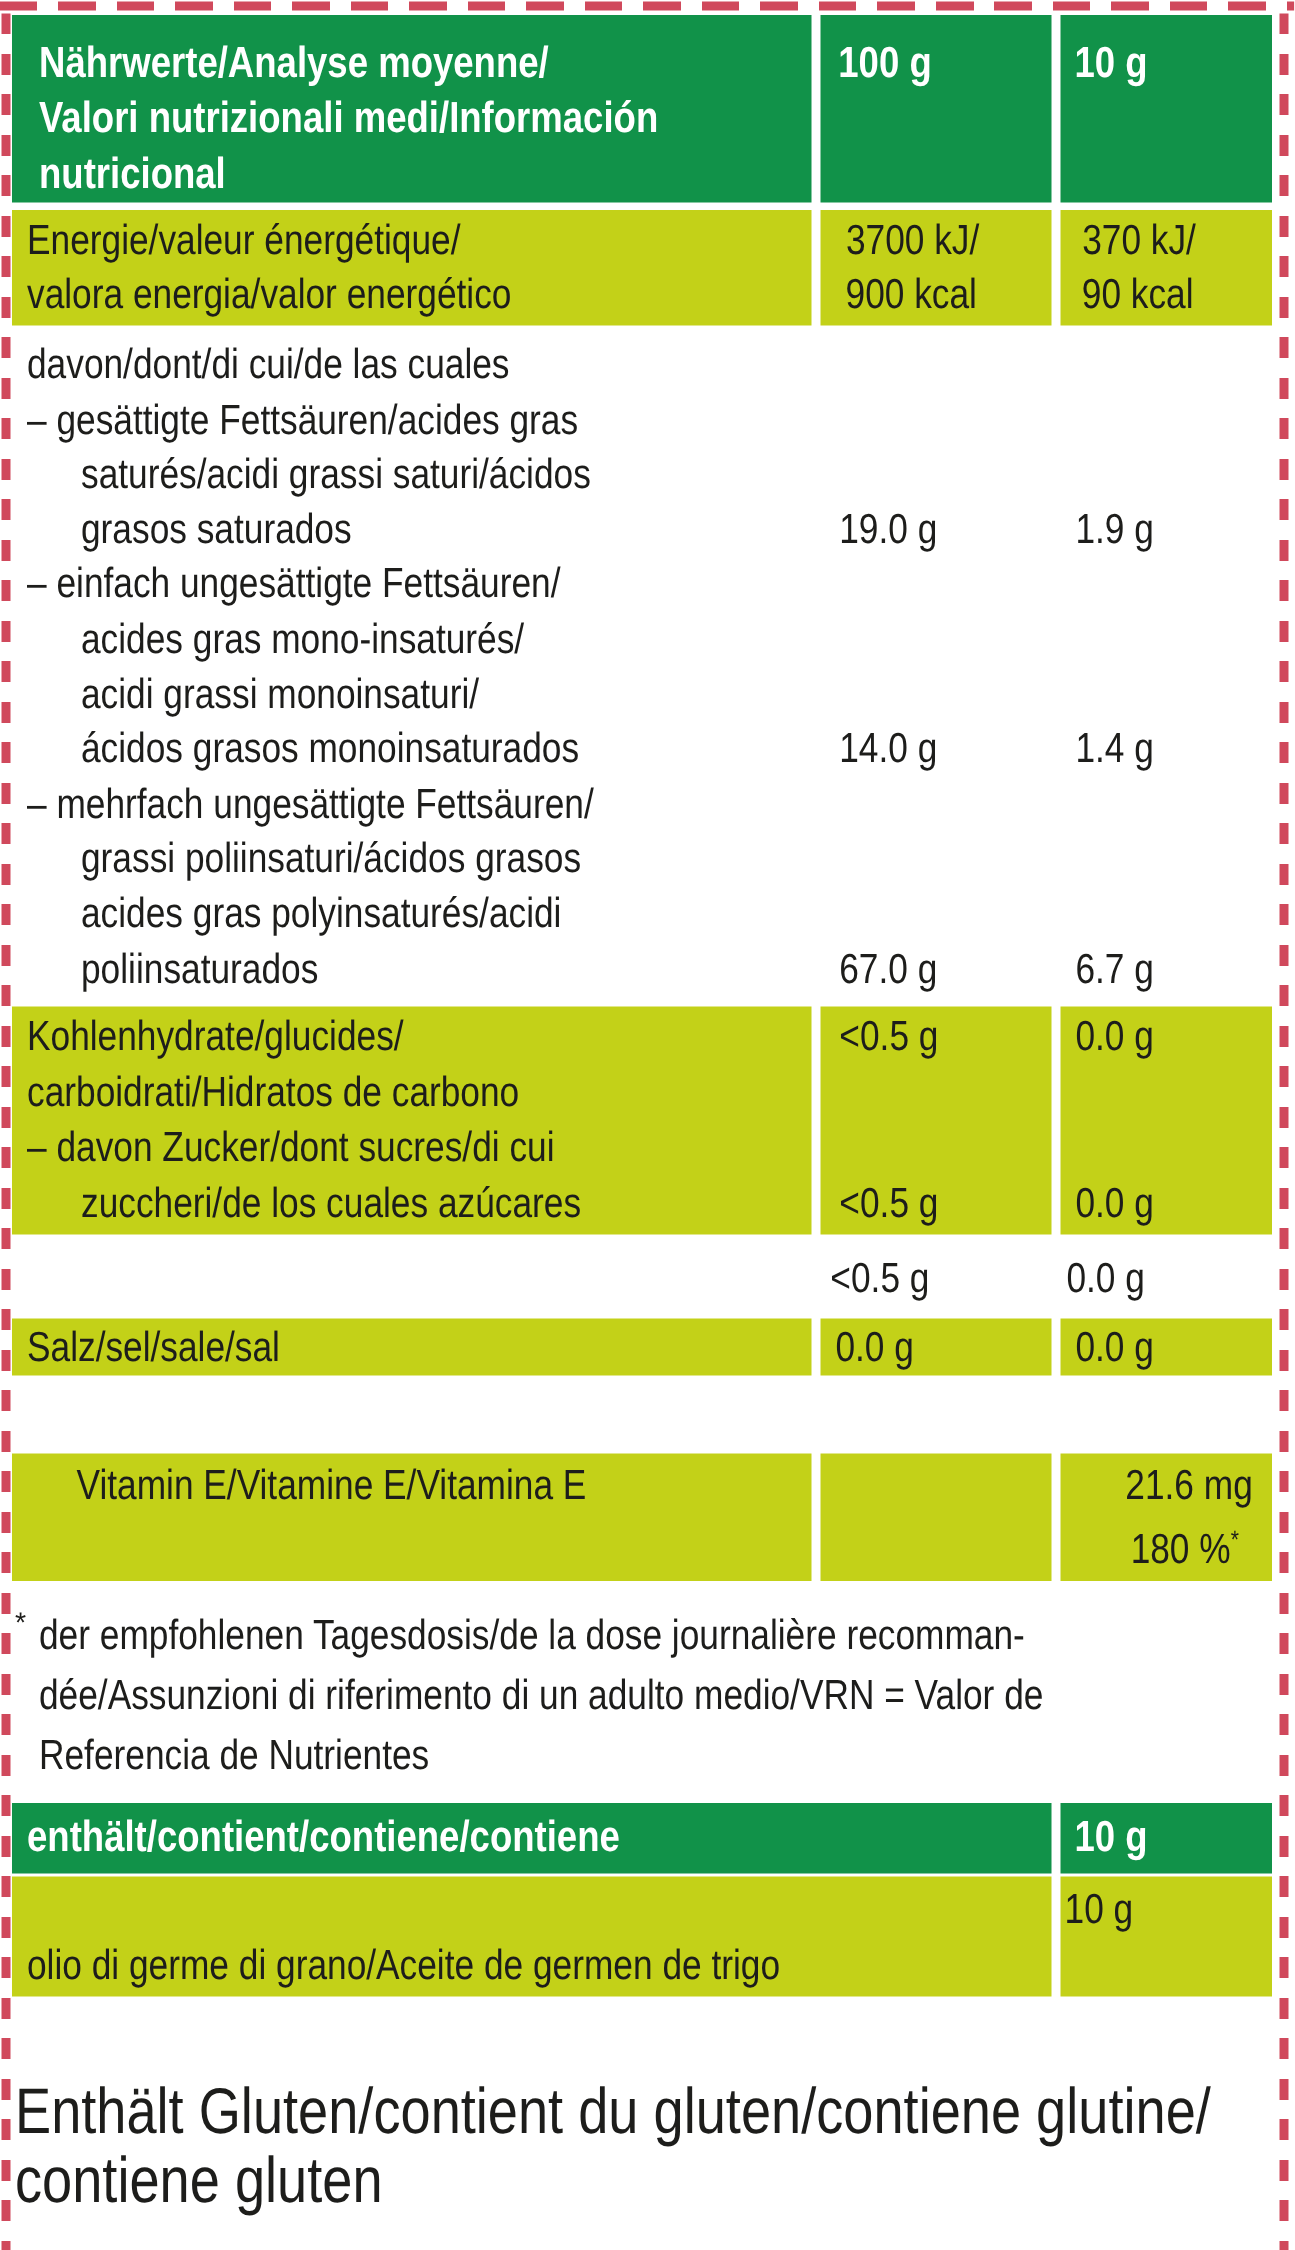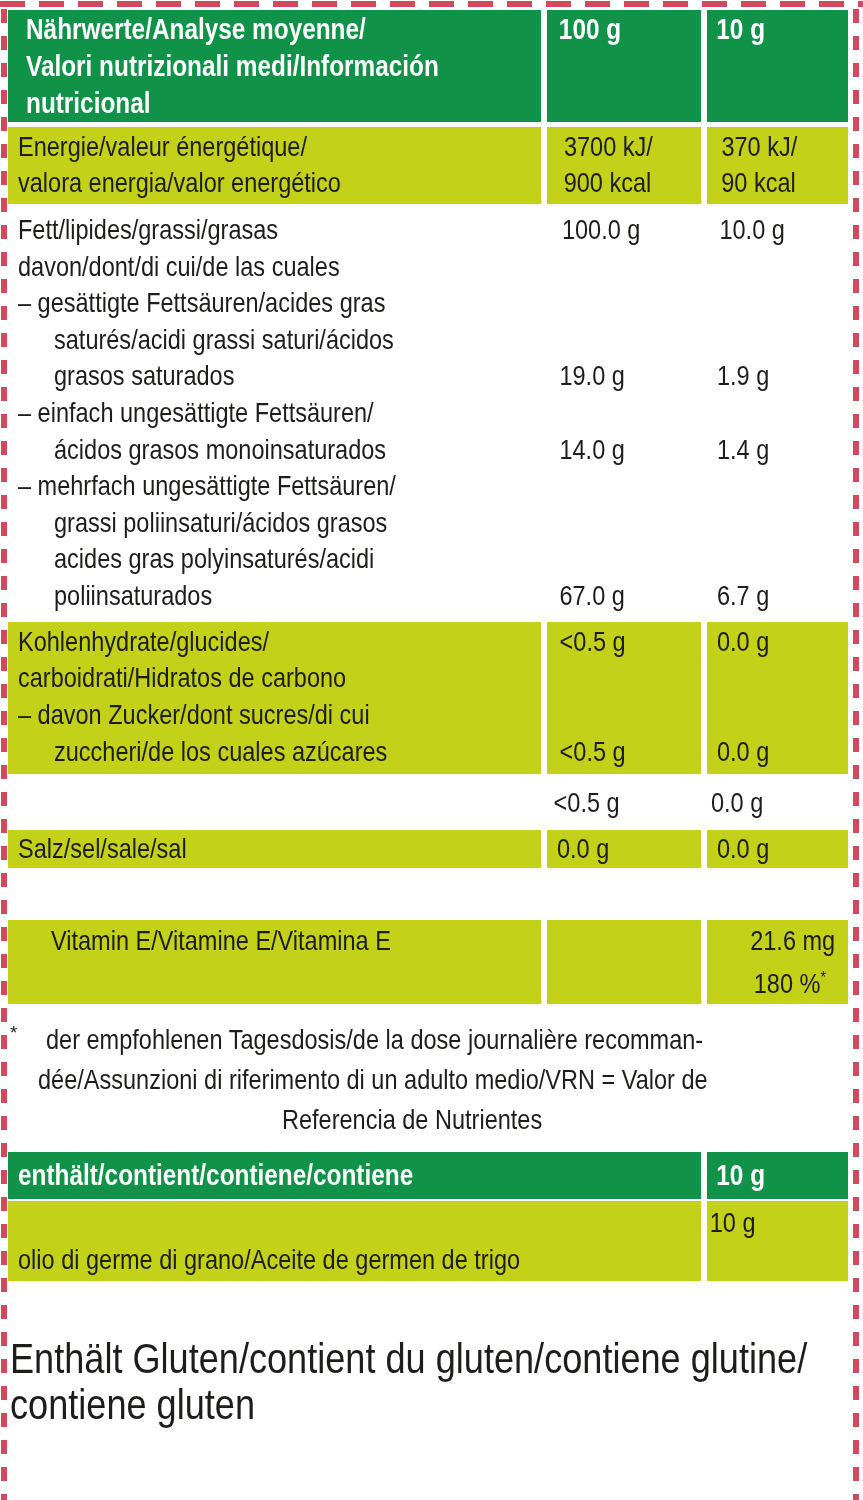--- a/index.html
+++ b/index.html
@@ -29,21 +29,21 @@
 
   .ln  { position:relative; display:grid; grid-template-columns:533px 6px 154px 6px 141px; }
   .ln2 { position:relative; display:grid; grid-template-columns:693px 6px 141px; }
   .lc  { padding-left:10px; white-space:nowrap; }
   .lc.ind { padding-left:46px; }
   .v1c, .v2c { padding-right:6px; white-space:nowrap; }
   .t { display:inline-block; transform:scaleX(.84); transform-origin:0 50%; }
   .v { display:inline-block; transform:scaleX(.84); transform-origin:100% 50%; }
   .hl { font-weight:bold; color:#ffffff; font-size:29px; }
 
-  .sec-header { padding-top:1px; height:111px; }
+  .sec-header { padding-top:14px; height:111px; }
   .sec-header .ln { line-height:37px; }
   .sec-header .lc { padding-left:18px; }
 
   .sec-energy { margin-top:5px; padding:2px 0 3px; }
   .sec-energy .ln { line-height:36px; }
 
   .sec-fat { padding-top:8px; padding-bottom:7px; }
   .sec-fat .ln { line-height:36.6px; }
 
   .sec-carb { padding:2px 0 3px; }
@@ -52,21 +52,21 @@
   .sec-protein { margin-top:4px; padding:7px 0; }
   .sec-protein .ln { line-height:36px; }
 
   .sec-salt { margin-top:2px; padding:1px 0; }
   .sec-salt .ln { line-height:36px; }
 
   .sec-vitamin { margin-top:52px; padding:2px 0; }
   .sec-vitamin .ln { line-height:37px;margin-left:33px; }
 
   .sec-footnote { margin-top:16px; padding-left:18px; }
-  .fn-line { line-height:40px; white-space:nowrap;text-align:center; }
+  .fn-line { line-height:40px; white-space:nowrap; }
   .fn-sup { position:absolute; left:2px; top:2px; font-size:19px; }
 
   .sec-contains-header { margin-top:12px; height:47px; }
   .sec-contains-header .ln2 { line-height:47px; }
 
   .sec-contains-row { margin-top:2px; padding:3px 0; }
   .sec-contains-row .ln2 { line-height:37px; }
 
   .sec-allergen { margin-top:54px; font-size:43px; }
   .allergen-line { line-height:46px; white-space:nowrap; padding-left:2px; }
@@ -117,44 +117,43 @@
         <div class="lc"><span class="t">valora energia/valor energético</span></div>
         <div></div>
         <div class="v1c"><span class="v">900 kcal</span></div>
         <div></div>
         <div class="v2c"><span class="v">90 kcal</span></div>
       </div>
     </section>
 
     <section class="sec sec-fat">
       <div class="ln">
-        <div class="lc"><span class="t">Fett/lipides/grassi/grasas</span></div>
-        <div></div>
-        <div class="v1c"><span class="v">100.0 g</span></div>
-        <div></div>
-        <div class="v2c"><span class="v">10.0 g</span></div>
-      </div>
-      <div class="ln">
           <div class="lc"><span class="t">davon/dont/di cui/de las cuales</span></div>
         </div>
       <div class="ln">
           <div class="lc"><span class="t">– gesättigte Fettsäuren/acides gras</span></div>
         </div>
       <div class="ln">
           <div class="lc ind"><span class="t">saturés/acidi grassi saturi/ácidos</span></div>
         </div>
       <div class="ln">
         <div class="lc ind"><span class="t">grasos saturados</span></div>
         <div></div>
         <div class="v1c"><span class="v">19.0 g</span></div>
         <div></div>
         <div class="v2c"><span class="v">1.9 g</span></div>
       </div>
       <div class="ln">
           <div class="lc"><span class="t">– einfach ungesättigte Fettsäuren/</span></div>
+        </div>
+      <div class="ln">
+          <div class="lc ind"><span class="t">acides gras mono-insaturés/</span></div>
+        </div>
+      <div class="ln">
+          <div class="lc ind"><span class="t">acidi grassi monoinsaturi/</span></div>
         </div>
       <div class="ln">
         <div class="lc ind"><span class="t">ácidos grasos monoinsaturados</span></div>
         <div></div>
         <div class="v1c"><span class="v">14.0 g</span></div>
         <div></div>
         <div class="v2c"><span class="v">1.4 g</span></div>
       </div>
       <div class="ln">
           <div class="lc"><span class="t">– mehrfach ungesättigte Fettsäuren/</span></div>

